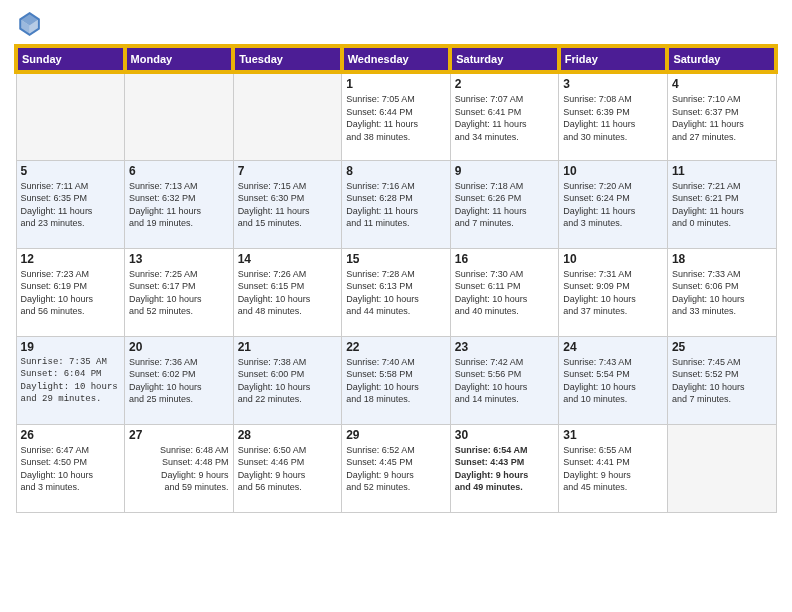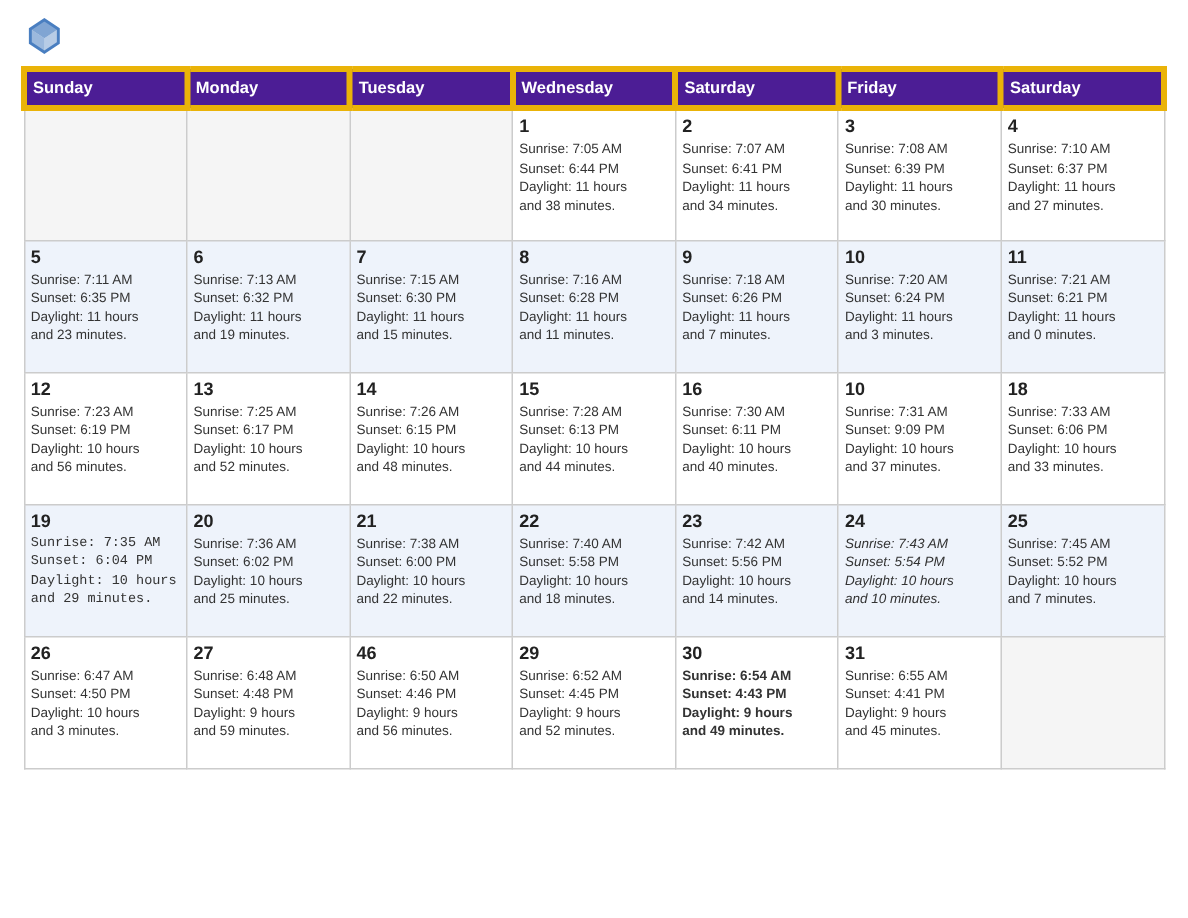--- a/index.html
+++ b/index.html
@@ -308,21 +308,21 @@
           </td>
           <td>
             <span class="day-num">23</span>
             <div class="day-info" style="white-space: pre-line;">Sunrise: 7:42 AM
 Sunset: 5:56 PM
 Daylight: 10 hours
 and 14 minutes.</div>
           </td>
           <td>
             <span class="day-num">24</span>
-            <div class="day-info" style="white-space: pre-line; font-style: italic;">Sunrise: 7:43 AM
+            <div class="day-info" style="white-space: pre-line;">Sunrise: 7:43 AM
 Sunset: 5:54 PM
 Daylight: 10 hours
 and 10 minutes.</div>
           </td>
           <td>
             <span class="day-num">25</span>
             <div class="day-info" style="white-space: pre-line;">Sunrise: 7:45 AM
 Sunset: 5:52 PM
 Daylight: 10 hours
 and 7 minutes.</div>
@@ -331,27 +331,27 @@
         <tr class="row-5">
           <td>
             <span class="day-num">26</span>
             <div class="day-info" style="white-space: pre-line;">Sunrise: 6:47 AM
 Sunset: 4:50 PM
 Daylight: 10 hours
 and 3 minutes.</div>
           </td>
           <td>
             <span class="day-num">27</span>
-            <div class="day-info" style="white-space: pre-line;">Sunrise: 6:48 AM
+            <div class="day-info" style="white-space: pre-line; text-align: right;">Sunrise: 6:48 AM
 Sunset: 4:48 PM
 Daylight: 9 hours
 and 59 minutes.</div>
           </td>
           <td>
-            <span class="day-num">46</span>
+            <span class="day-num">28</span>
             <div class="day-info" style="white-space: pre-line;">Sunrise: 6:50 AM
 Sunset: 4:46 PM
 Daylight: 9 hours
 and 56 minutes.</div>
           </td>
           <td>
             <span class="day-num">29</span>
             <div class="day-info" style="white-space: pre-line;">Sunrise: 6:52 AM
 Sunset: 4:45 PM
 Daylight: 9 hours

